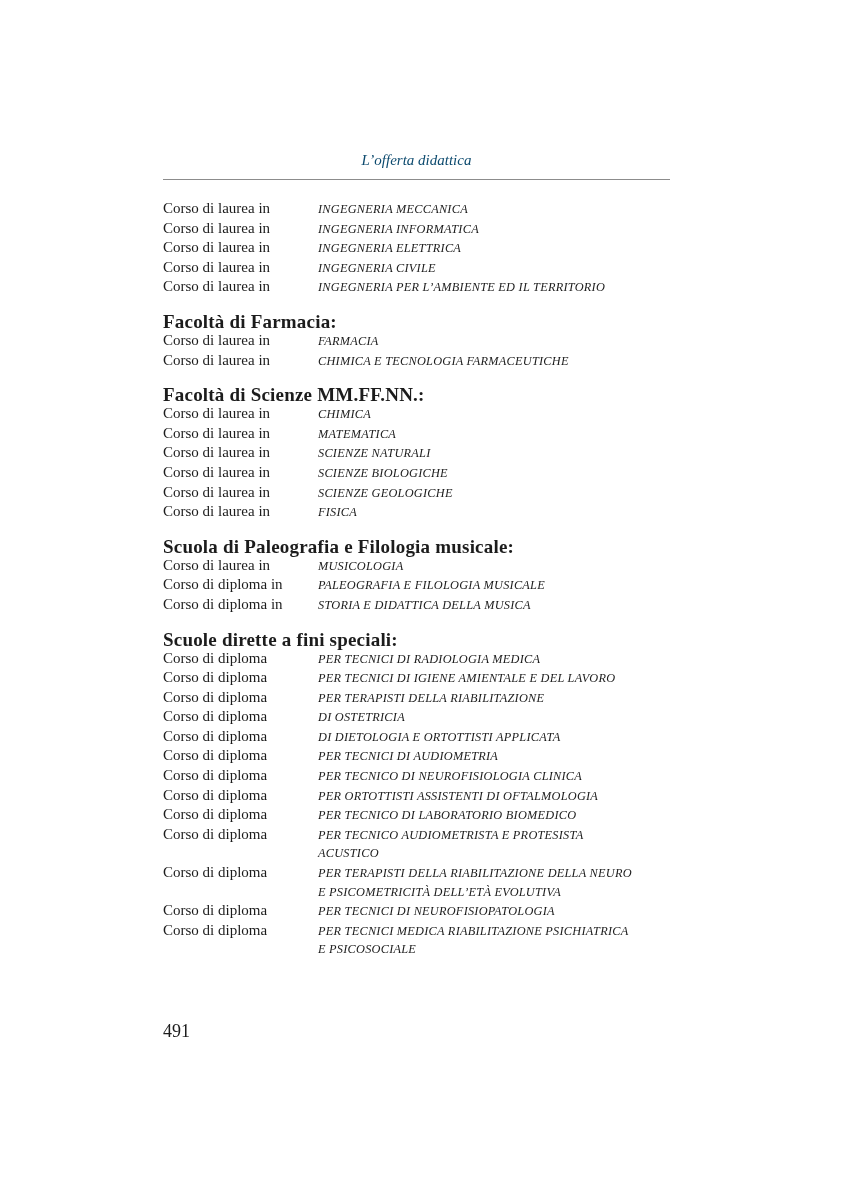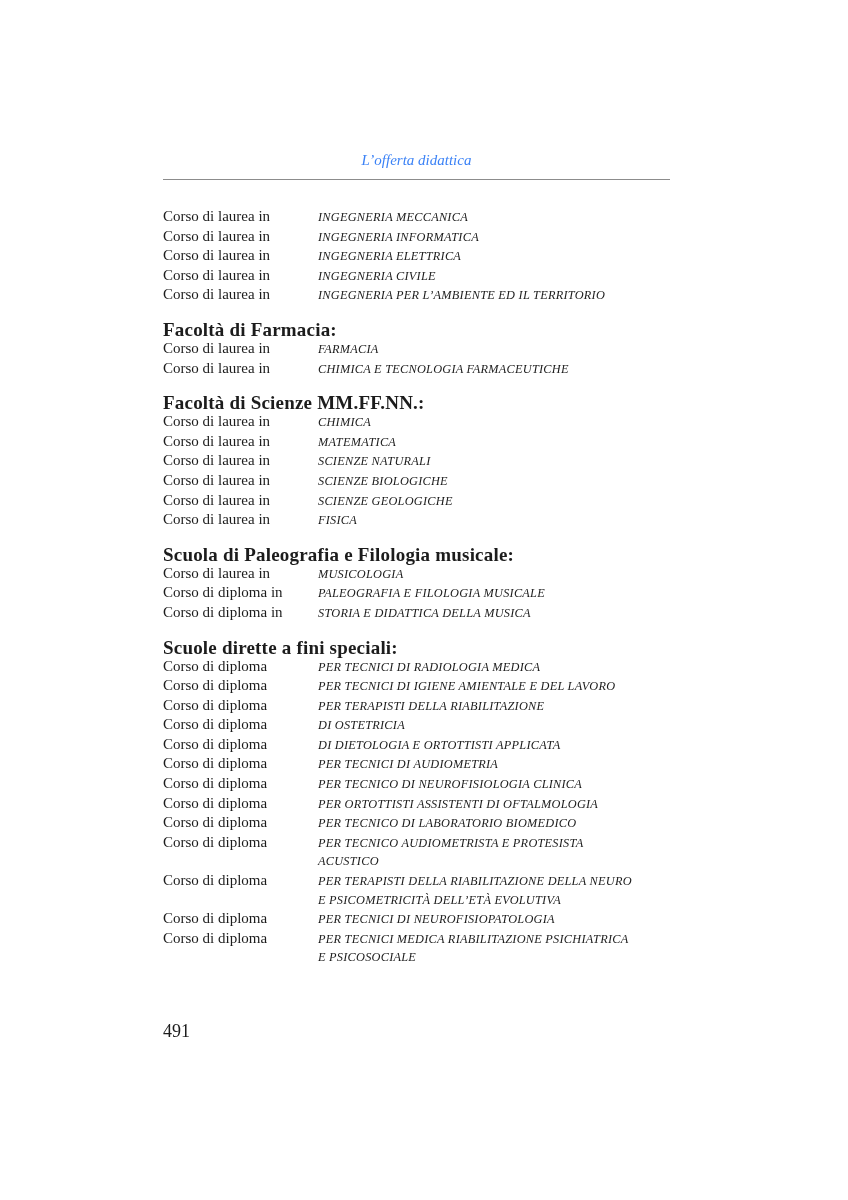--- a/index.html
+++ b/index.html
@@ -24,29 +24,29 @@
     position: absolute;
     left: 163px;
     top: 150px;
     width: 507px;
   }
   .running-header {
     text-align: center;
     font-style: italic;
     font-size: 15px;
     line-height: 20px;
-    color: #3b82f6;
+    color: #0c4a6e;
   }
   .header-rule {
     border: none;
     border-top: 1px solid #8c8c8c;
     margin: 9px 0 0 0;
   }
   .sections {
-    margin-top: 27px;
+    margin-top: 19px;
   }
   .section {
     margin-top: 15px;
   }
   .section:first-child {
     margin-top: 0;
   }
   .section-title {
     margin: 0;
     font-size: 19px;

